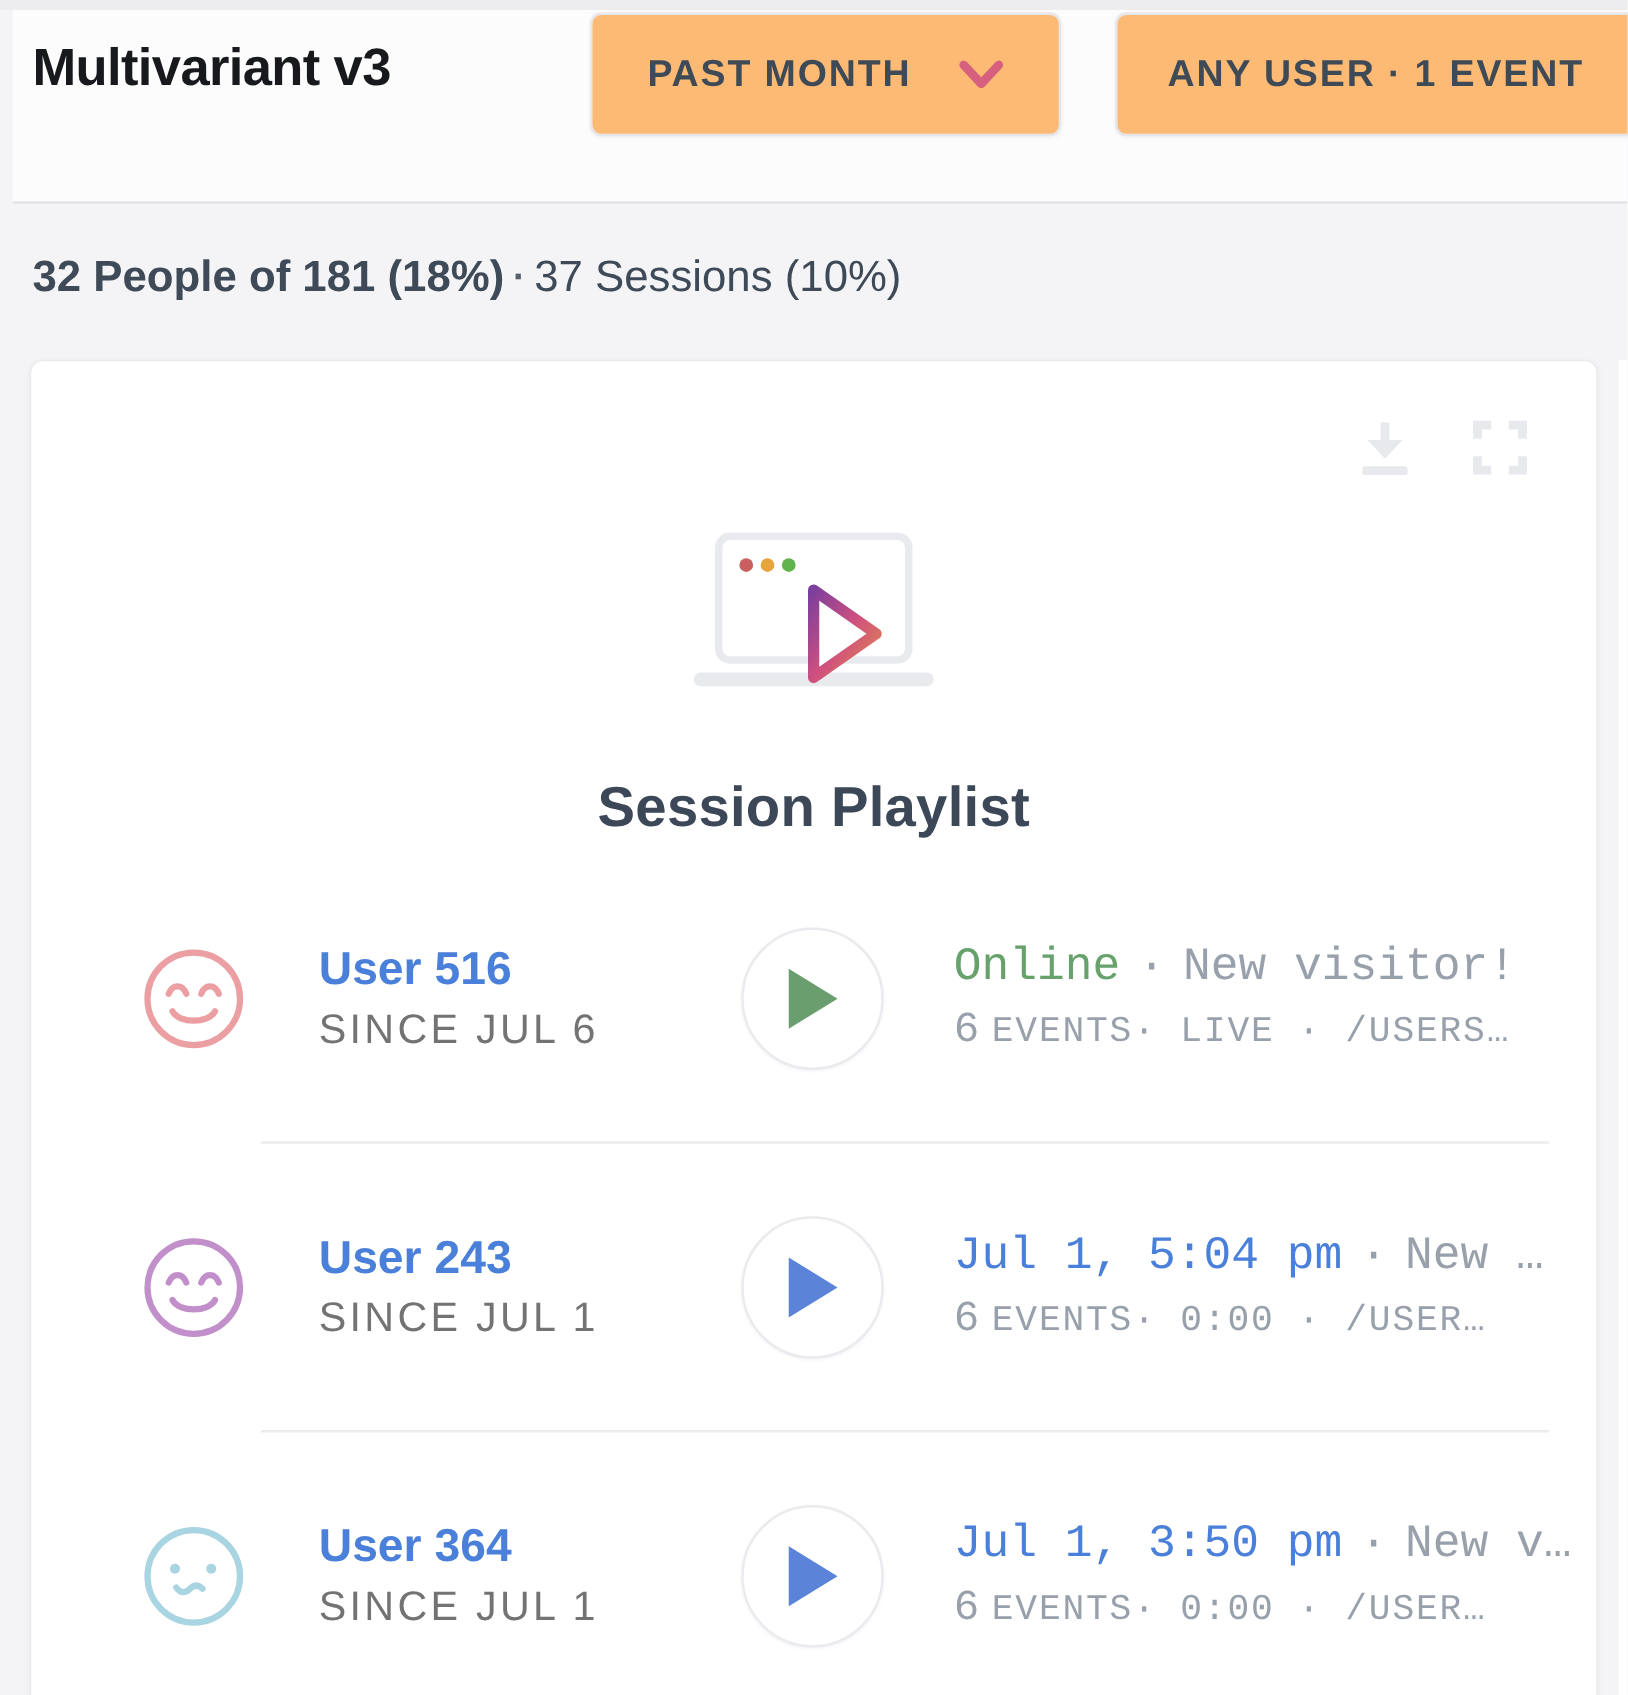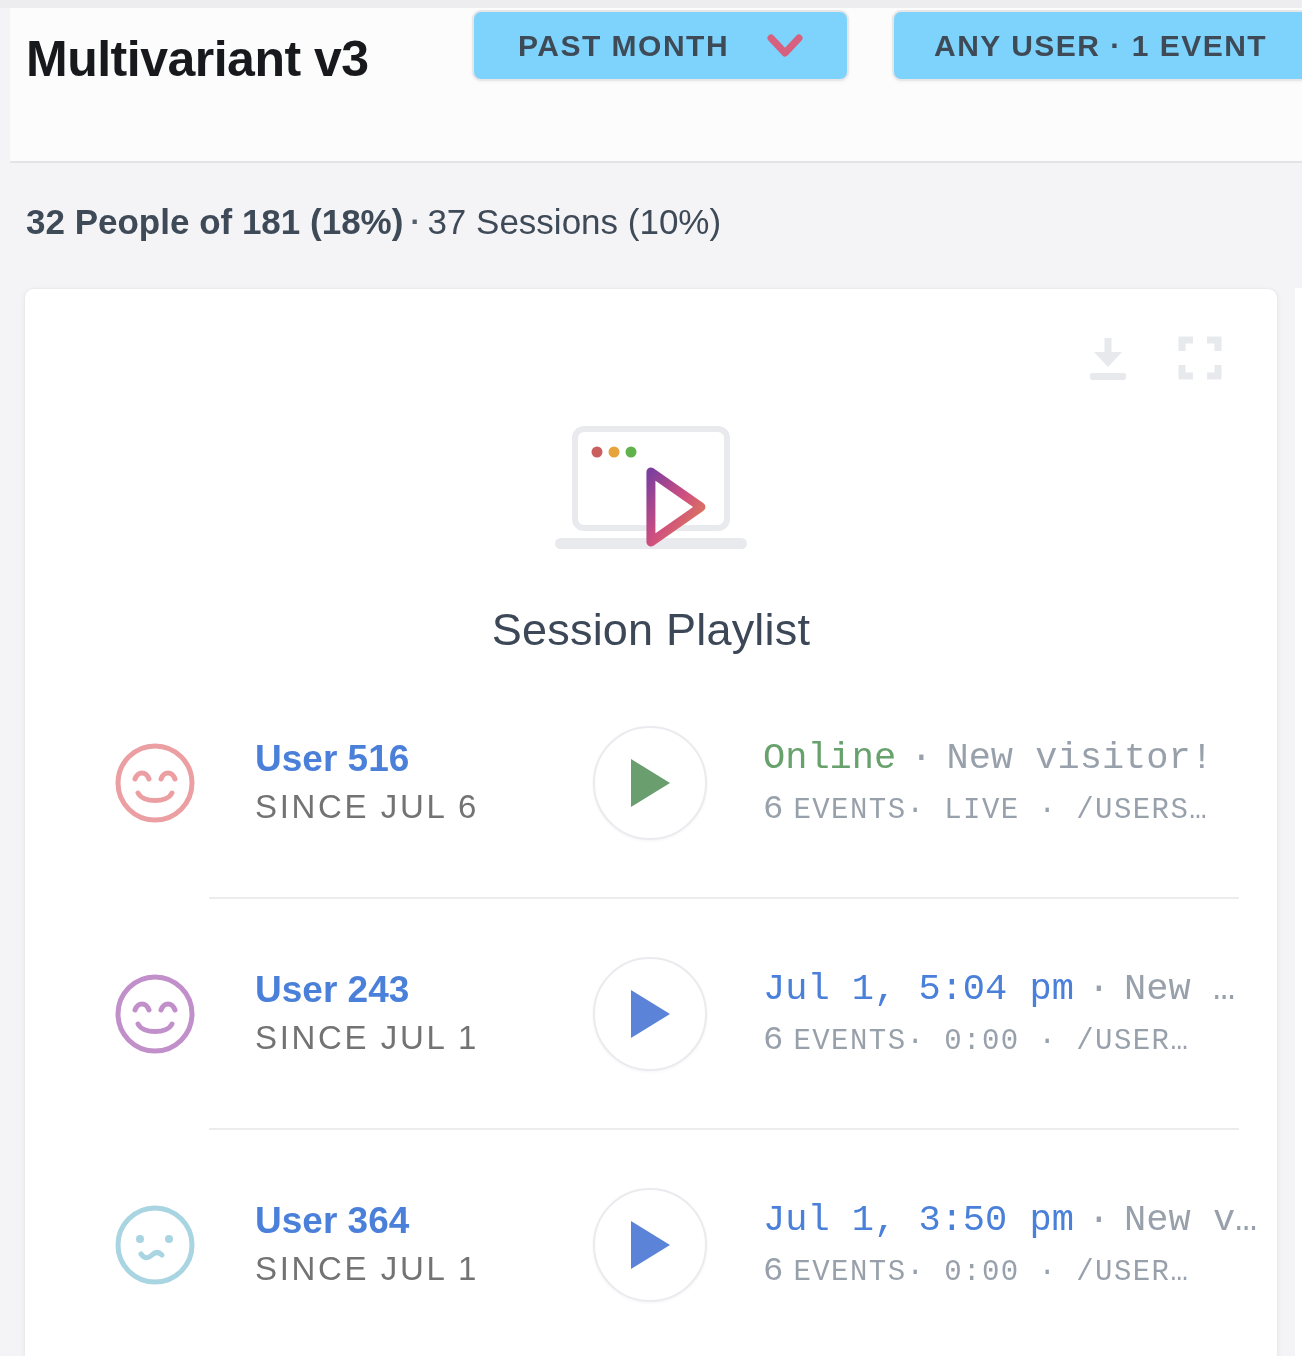--- a/index.html
+++ b/index.html
@@ -10,25 +10,25 @@
     -webkit-font-smoothing:antialiased;
   }
   .top-strip{position:absolute;left:0;top:0;right:0;height:8px;background:#ededef;}
   
   .header{
     position:absolute;left:10px;top:8px;right:0;height:153px;
     background:#fcfcfd;border-bottom:2px solid #e3e3e6;
   }
   .page-title{
     position:absolute;left:16px;top:22px;
-    font-size:50px;font-weight:600;color:#17191d;letter-spacing:-0.5px;
+    font-size:42px;font-weight:600;color:#17191d;letter-spacing:-0.5px;
   }
   .btn{
-    position:absolute;top:2px;height:71px;box-sizing:border-box;
-    background:#7dd3fc;border:2px solid #e7e7ea;border-radius:9px;
+    position:absolute;top:2px;height:99px;box-sizing:border-box;
+    background:#fdba74;border:2px solid #e7e7ea;border-radius:9px;
     box-shadow:0 1px 3px rgba(30,30,50,0.05);
     display:flex;align-items:center;
     font-size:30px;font-weight:700;letter-spacing:0.05em;color:#3f4a57;
     white-space:nowrap;
   }
   .btn-date{left:462px;padding:0 44px;gap:38px;}
   .btn-user{left:882px;width:470px;padding:0 0 0 40px;overflow:hidden;position:absolute;}
   .chev{flex:none;display:block;}
   
   .stats{
@@ -53,22 +53,22 @@
   .card-actions{
     position:absolute;right:52px;top:44px;
     display:flex;align-items:center;gap:42px;
   }
   
   .illu{position:relative;height:135px;margin-top:6px;}
   .illu-frame{position:absolute;left:50%;top:0;transform:translateX(-50%);}
   .illu-play{position:absolute;left:50%;top:38px;transform:translateX(-14%);}
   
   .card-title{
-    margin-top:44px;text-align:center;
-    font-size:45px;font-weight:400;color:#3c4858;letter-spacing:0.2px;
+    margin-top:60px;text-align:center;
+    font-size:45px;font-weight:700;color:#3c4858;letter-spacing:0.2px;
   }
   
   .rows{margin-top:12px;}
   .row{
     display:flex;align-items:center;height:229px;
     padding-left:88px;box-sizing:border-box;
   }
   .avatar{flex:none;width:84px;height:84px;}
   .user-col{flex:none;margin-left:58px;width:280px;display:flex;flex-direction:column;}
   .user-name{font-size:37px;font-weight:700;color:#4a80d9;line-height:1.1;cursor:pointer;}

